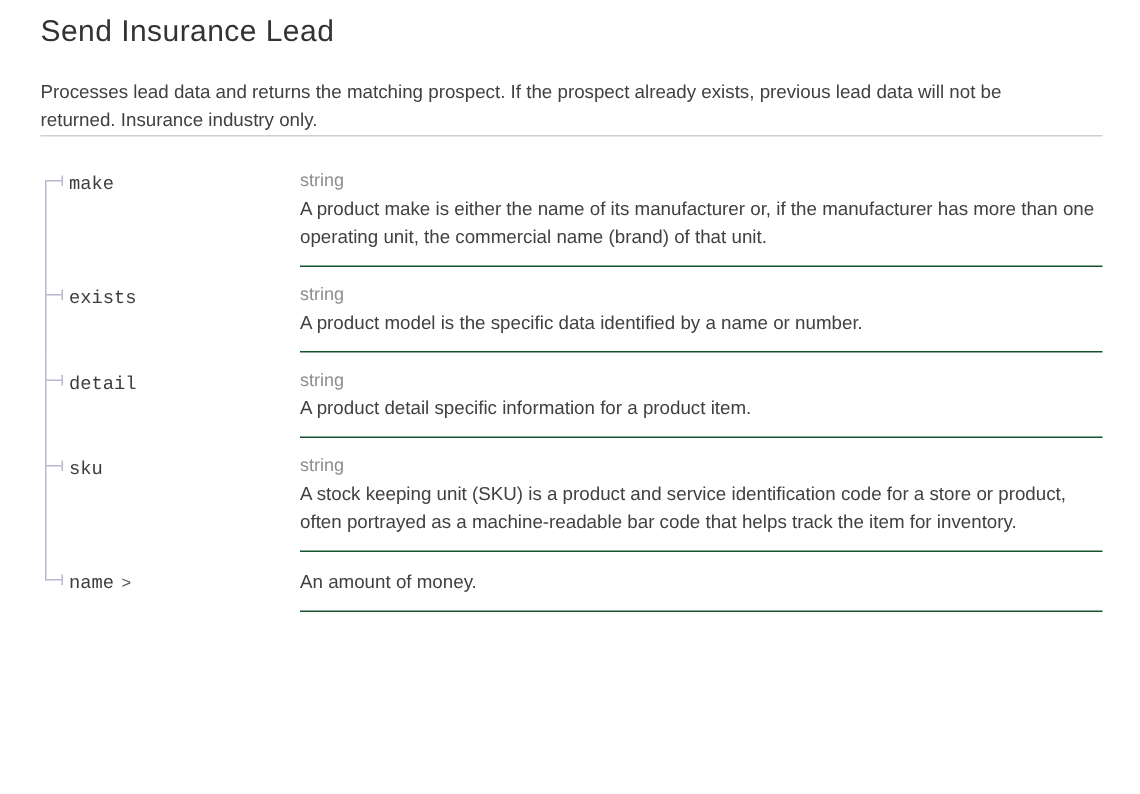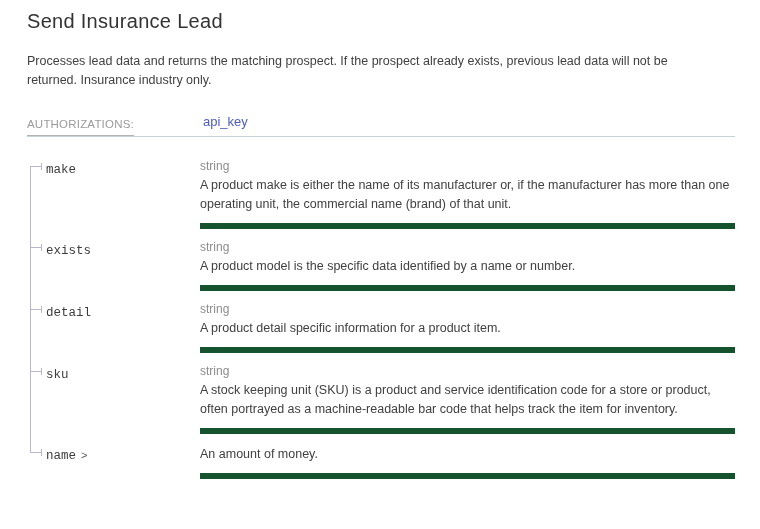--- a/index.html
+++ b/index.html
@@ -118,21 +118,21 @@
   .field-name.clickable { cursor: pointer; }
   .expand-icon {
     font-family: "Liberation Sans", sans-serif;
     font-size: 11px;
     color: #5a5a5a;
     margin-left: 5px;
     cursor: pointer;
   }
   .field-right {
     padding: var(--pt) 0 9px 0;
-    border-bottom: 6px solid #14532d;
+    border-bottom: 1px solid #14532d;
   }
   .field-type {
     font-size: 12px;
     line-height: 14px;
     color: #8d8d8d;
     margin-bottom: 3px;
   }
   .field-desc {
     font-size: 12.5px;
     line-height: 19px;
@@ -142,24 +142,20 @@
 </style>
 </head>
 <body>
 
 <div class="page">
 
   <h1 class="title">Send Insurance Lead</h1>
 
   <p class="desc">Processes lead data and returns the matching prospect. If the prospect already exists, previous lead data will not be returned. Insurance industry only.</p>
 
-  <div class="meta-row">
-    <span class="meta-label underlined">AUTHORIZATIONS:</span>
-    <a class="auth-link">api_key</a>
-  </div>
 
 
   <hr class="section-hr">
 
   <div class="fields" id="fields">
       <div class="field-row first">
     <div class="field-left">
       <span class="tree-trunk"></span>
       <span class="tree-branch"></span>
       <span class="tree-tick"></span>

